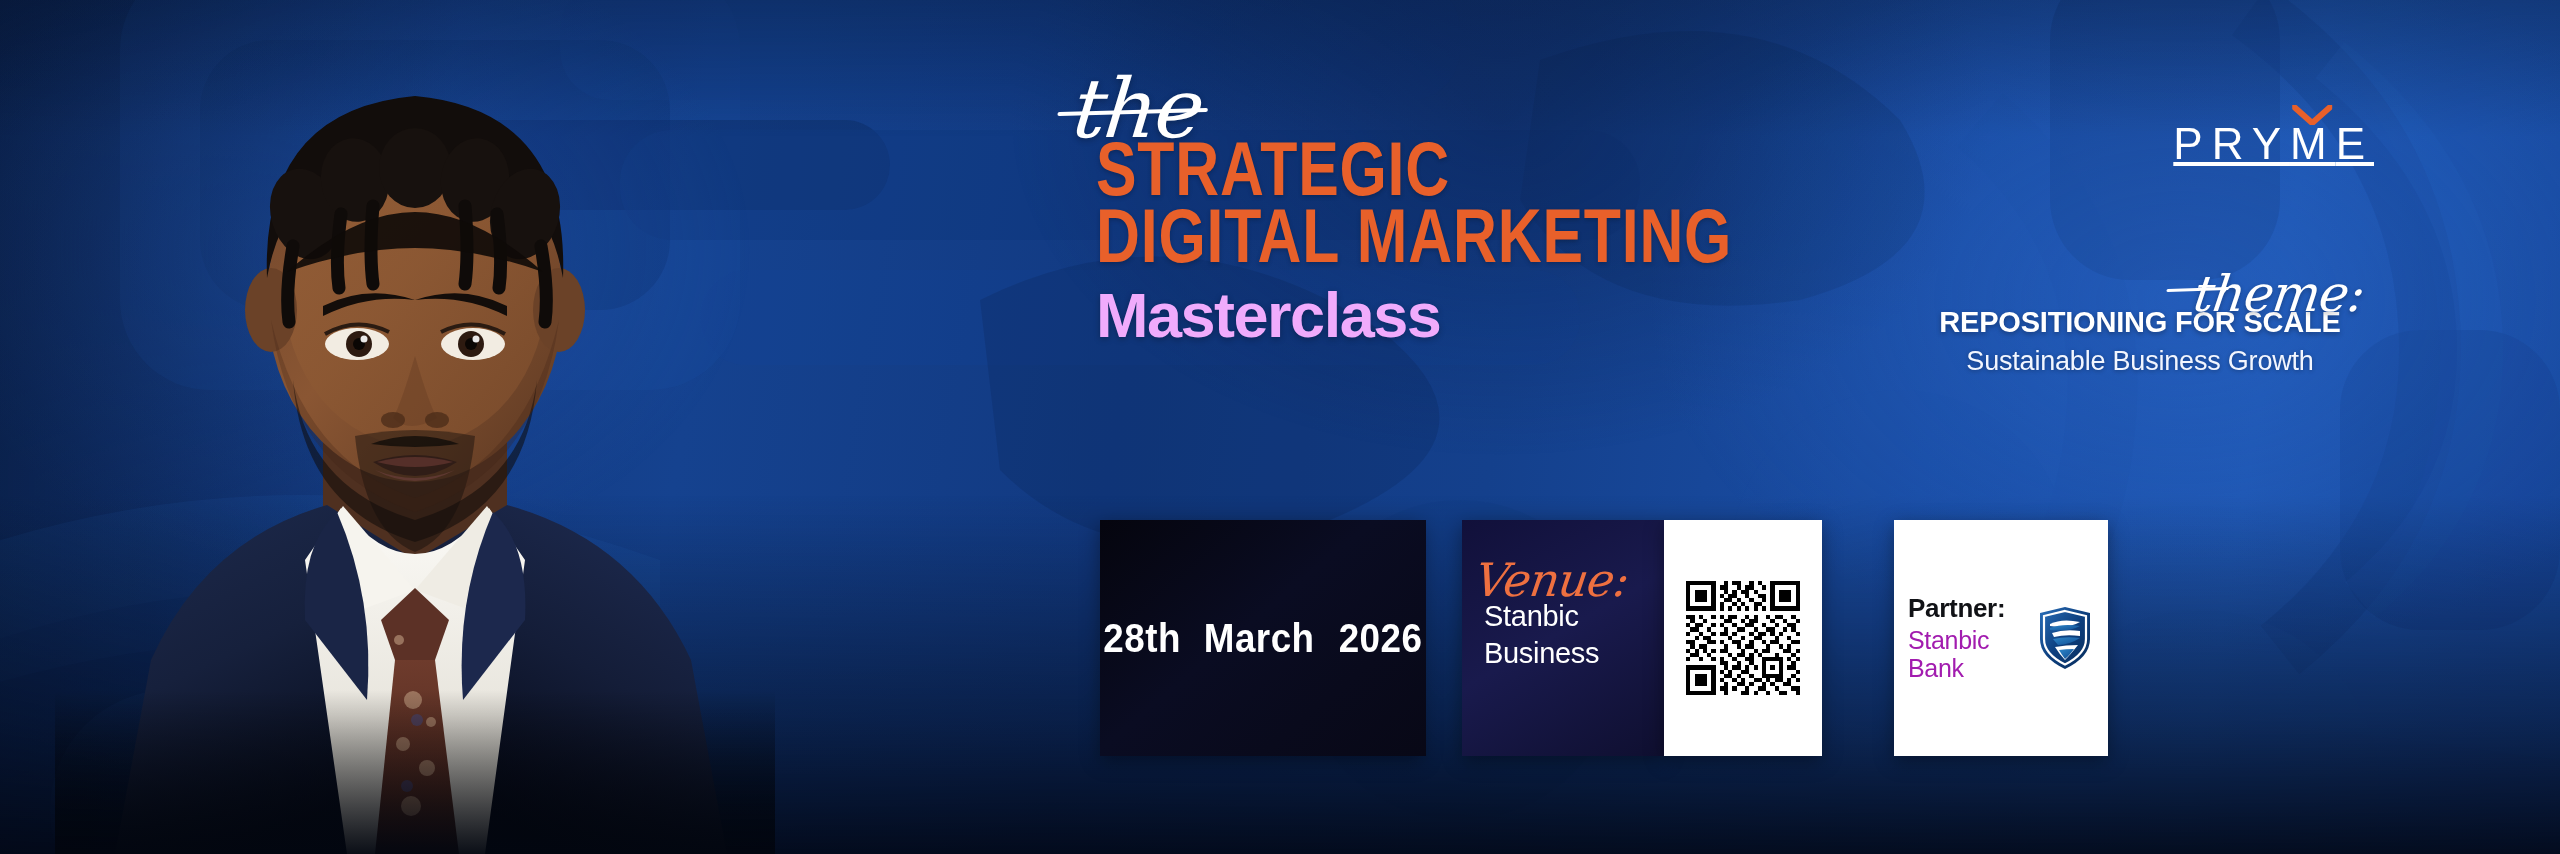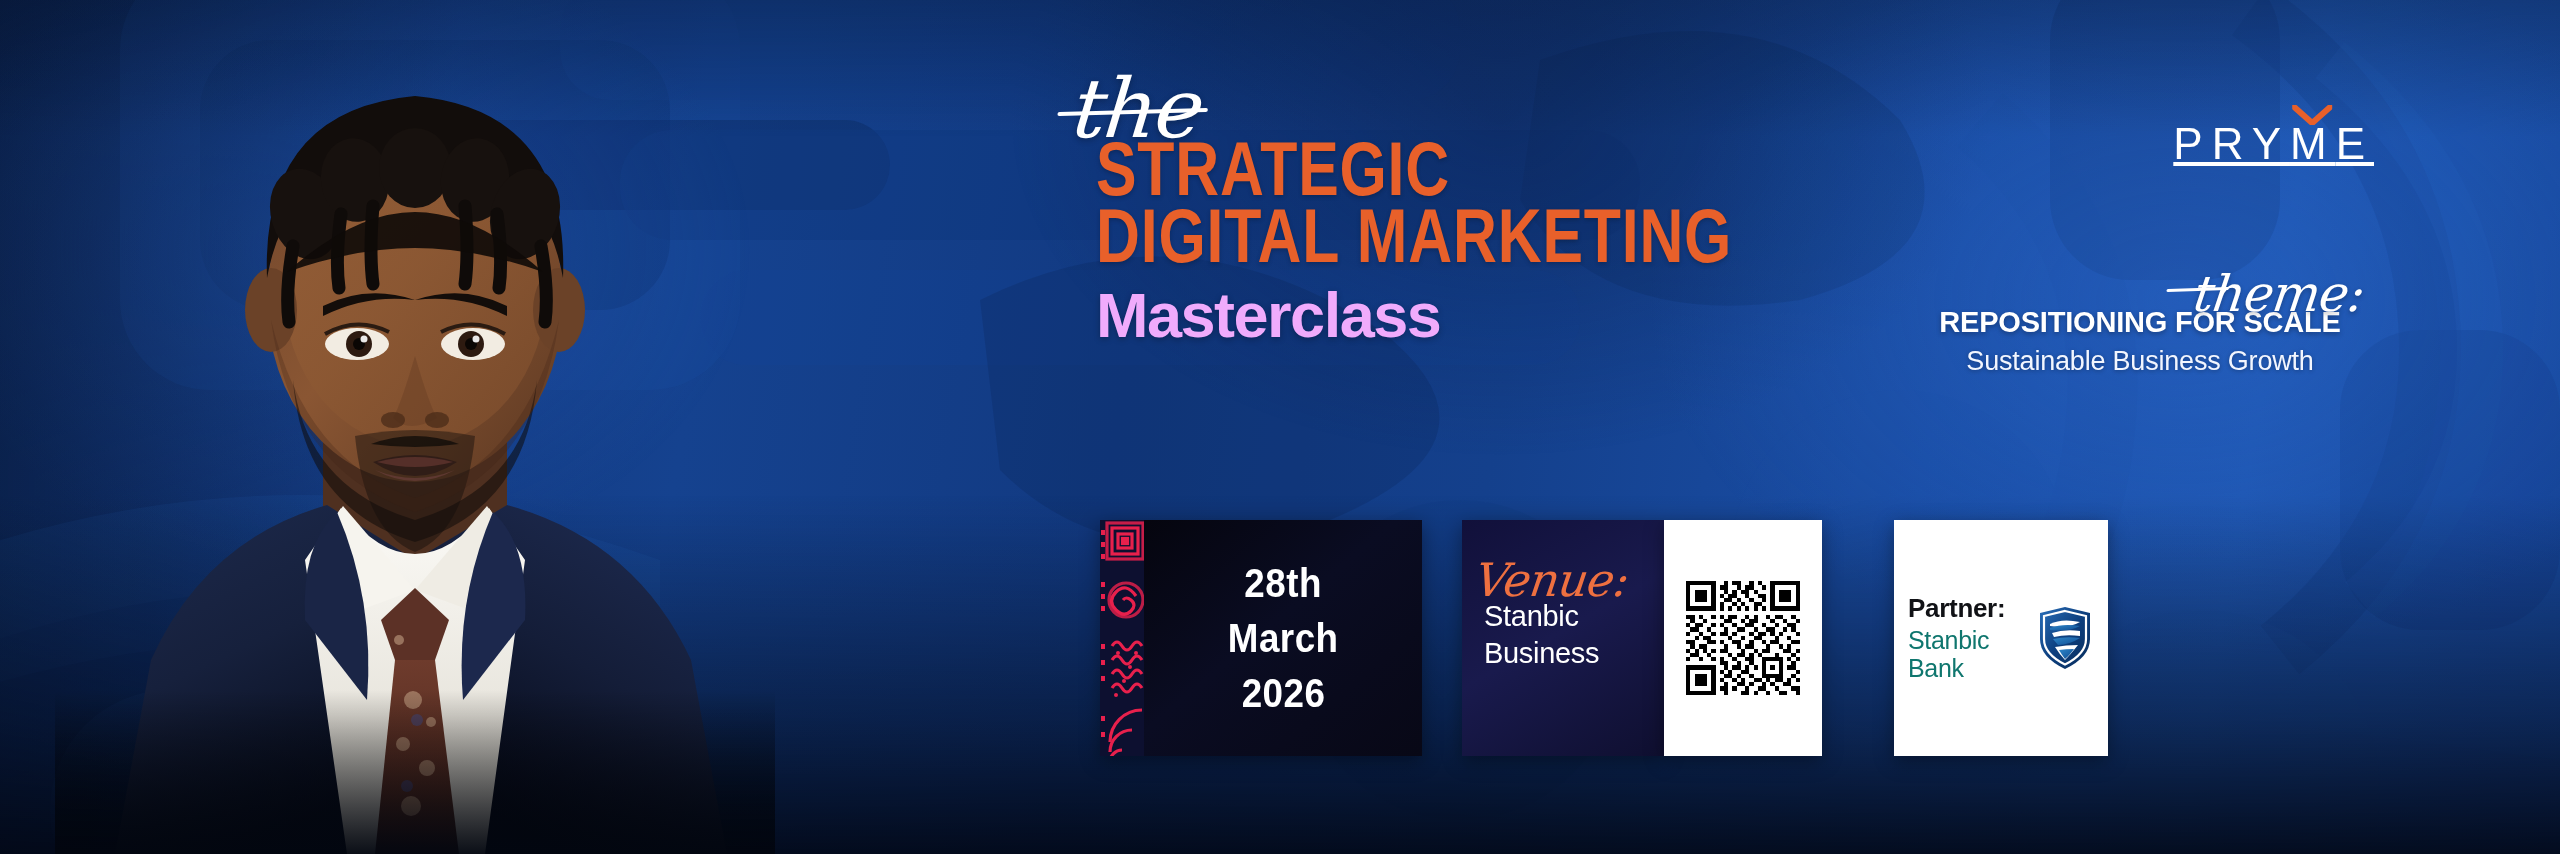--- a/index.html
+++ b/index.html
@@ -191,21 +191,21 @@
     display:flex;
     height:236px;
     width:322px;
     background:#06060f;
     box-shadow:0 5px 18px rgba(0,0,0,.38);
   }
   .pattern-strip{ width:44px; height:100%; background:#0d1030; }
   .pattern-strip svg{ width:100%; height:100%; display:block; }
   .date-body{
     flex:1;
-    display:flex; flex-direction:column;
+    display:flex; flex-direction:row;
     align-items:center; justify-content:center;
     gap:15px;
     background:linear-gradient(140deg,#05050e 0%, #0a0c22 45%, #080816 100%);
   }
   .date-line{
     color:#ffffff;
     font-weight:700;
     font-size:40px;
     line-height:1;
     letter-spacing:.5px;
@@ -261,21 +261,21 @@
   }
   .partner-text{ text-align:left; }
   .partner-label{
     color:#111216;
     font-weight:700;
     font-size:26px;
     line-height:1.12;
     letter-spacing:-.3px;
   }
   .partner-name{
-    color:#0f766e;
+    color:#a21caf;
     font-weight:400;
     font-size:25px;
     line-height:1.12;
     letter-spacing:-.3px;
     margin-top:3px;
   }
   .partner-logo{ width:58px; height:66px; flex:none; }
   .partner-logo svg{ width:100%; height:100%; display:block; }
 </style>
 </head>

